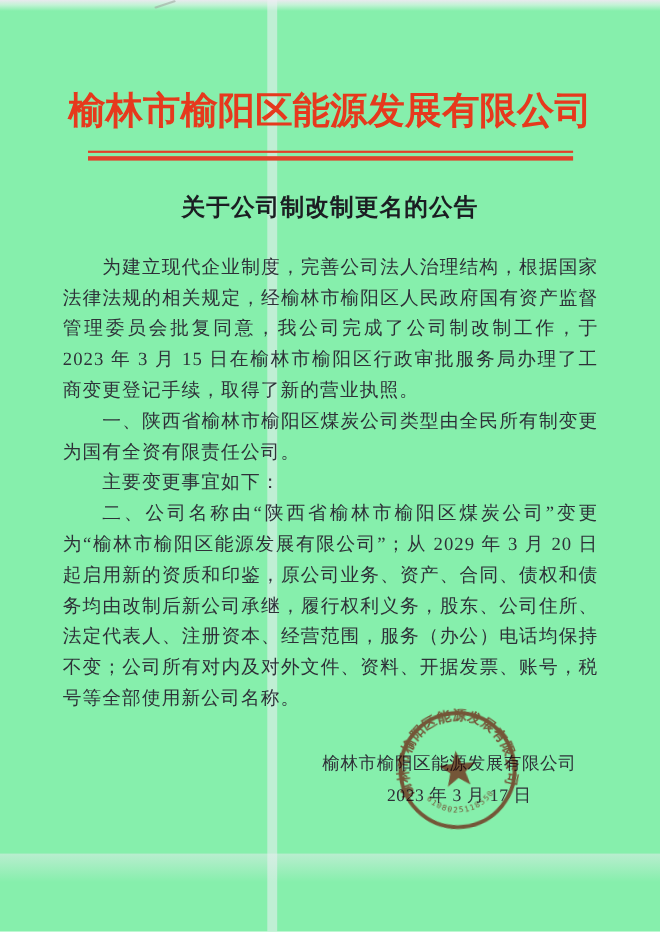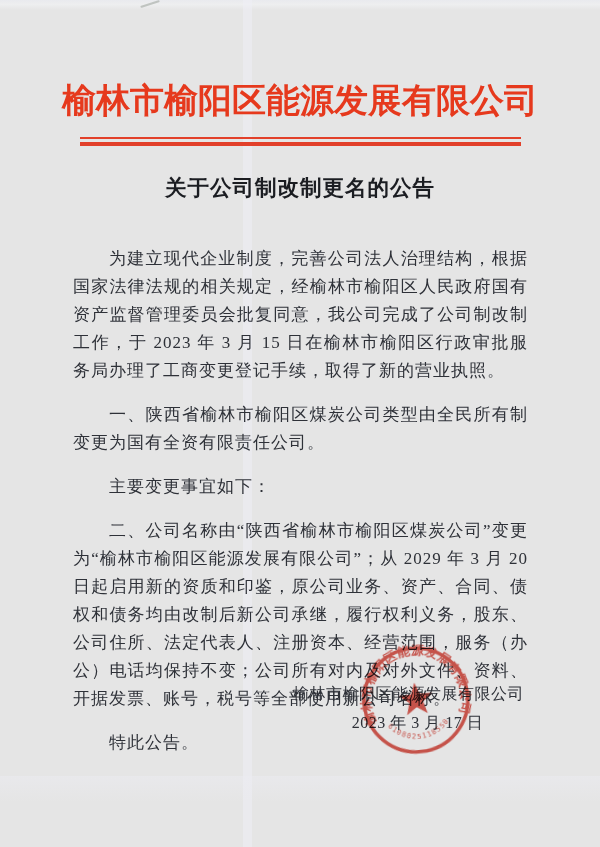--- a/index.html
+++ b/index.html
@@ -1,17 +1,17 @@
 <!DOCTYPE html>
 <html><head>
 <meta charset="utf-8">
 <style>
   html,body{margin:0;padding:0;background:#ffffff;}
   .page{
-    position:relative;width:600px;height:847px;background:#e5e5e5;overflow:hidden;
+    position:relative;width:600px;height:847px;background:#86efac;overflow:hidden;
     font-family:"Liberation Serif","DejaVu Serif",serif;color:#2e3138;
   }
   
   .top-shade{position:absolute;left:0;top:0;width:600px;height:10px;
     background:linear-gradient(to bottom,#e9eaee 0%,rgba(245,246,248,.55) 45%,rgba(255,255,255,0) 100%);}
   .scratch{position:absolute;left:140px;top:3px;width:20px;height:1.5px;background:#9aa39a;
     transform:rotate(-18deg);opacity:.55;border-radius:2px;}
   .streak{position:absolute;left:243px;top:0;width:9px;height:847px;background:#efeef6;opacity:.55;}
   .bottom-smudge{position:absolute;left:0;top:776px;width:600px;height:26px;
     background:linear-gradient(to bottom,rgba(236,236,242,.5),rgba(255,255,255,0));}
@@ -28,21 +28,21 @@
   .doc-title{
     margin:0;position:absolute;left:0;top:173px;width:600px;text-align:center;
     font-size:21.5px;font-weight:bold;color:#1b1d22;letter-spacing:1px;
     font-family:"Liberation Sans","DejaVu Sans",sans-serif;
   }
   .body-text{
     position:absolute;left:57px;top:229px;width:487px;
     font-size:17px;line-height:28px;letter-spacing:1px;
     text-align:justify;
   }
-  .body-text p{margin:16px;text-indent:36px;}
+  .body-text p{margin:0;text-indent:36px;}
   .signature{
     position:absolute;top:684px;right:76px;text-align:center;
     font-size:16px;letter-spacing:0.5px;color:#2e3138;white-space:nowrap;
   }
   .signature .sig-date{margin-top:8px;padding-left:18px;font-size:16px;}
   .seal{
     position:absolute;left:359px;top:643px;width:114px;height:114px;
     mix-blend-mode:multiply;opacity:.88;transform:rotate(-6deg);
     filter:blur(.2px);
   }
@@ -61,21 +61,20 @@
 
   <div class="red-rule"></div>
 
   <h2 class="doc-title">关于公司制改制更名的公告</h2>
 
   <div class="body-text">
     <p>为建立现代企业制度，完善公司法人治理结构，根据国家法律法规的相关规定，经榆林市榆阳区人民政府国有资产监督管理委员会批复同意，我公司完成了公司制改制工作，于 2023 年 3 月 15 日在榆林市榆阳区行政审批服务局办理了工商变更登记手续，取得了新的营业执照。</p>
     <p>一、陕西省榆林市榆阳区煤炭公司类型由全民所有制变更为国有全资有限责任公司。</p>
     <p>主要变更事宜如下：</p>
     <p>二、公司名称由“陕西省榆林市榆阳区煤炭公司”变更为“榆林市榆阳区能源发展有限公司”；从 2029 年 3 月 20 日起启用新的资质和印鉴，原公司业务、资产、合同、债权和债务均由改制后新公司承继，履行权利义务，股东、公司住所、法定代表人、注册资本、经营范围，服务（办公）电话均保持不变；公司所有对内及对外文件、资料、开据发票、账号，税号等全部使用新公司名称。</p>
-    <p>特此公告。</p>
   </div>
 
   <div class="signature">
     <div class="sig-company">榆林市榆阳区能源发展有限公司</div>
     <div class="sig-date">2023 年 3 月 17 日</div>
   </div>
 
   <svg class="seal" viewBox="0 0 110 110">
     <circle cx="55" cy="55" r="50" fill="none" stroke="#d7453a" stroke-width="3.4"></circle>
     <path id="sealRingPath" d="M 16.9 77 A 44 44 0 1 1 93.1 77" fill="none"></path>

